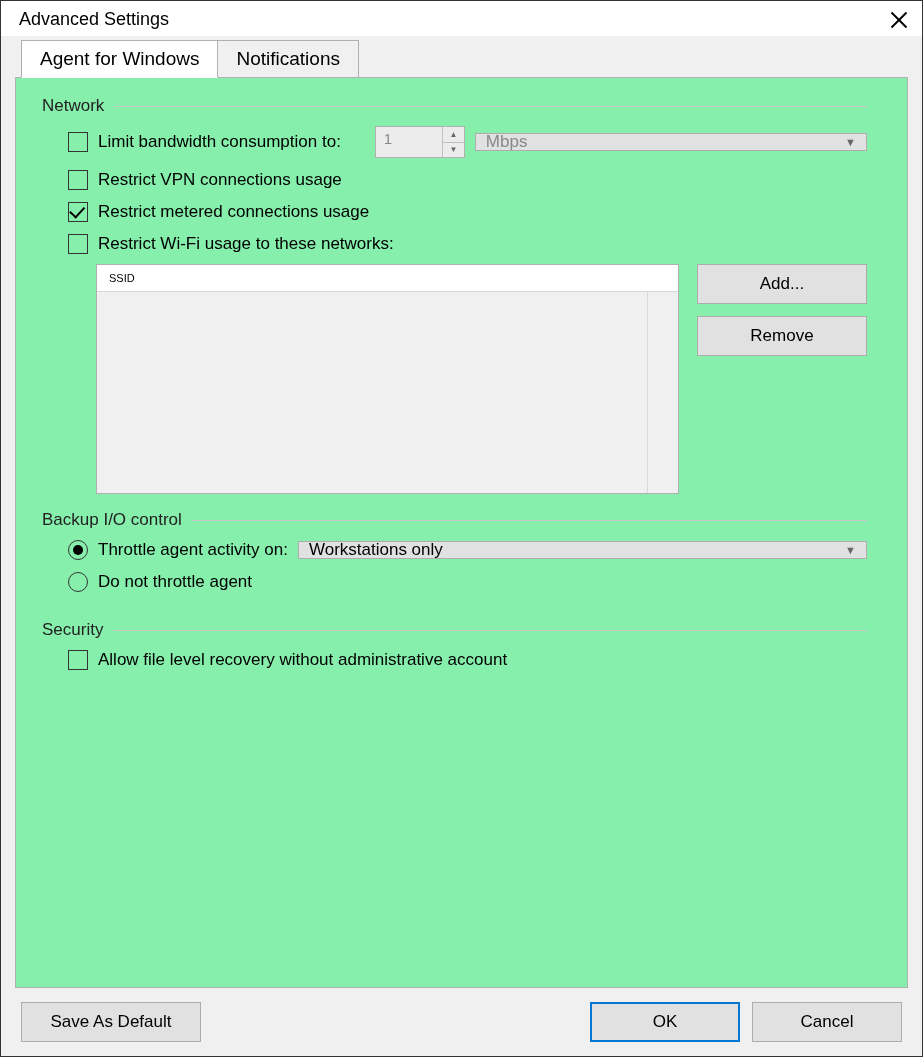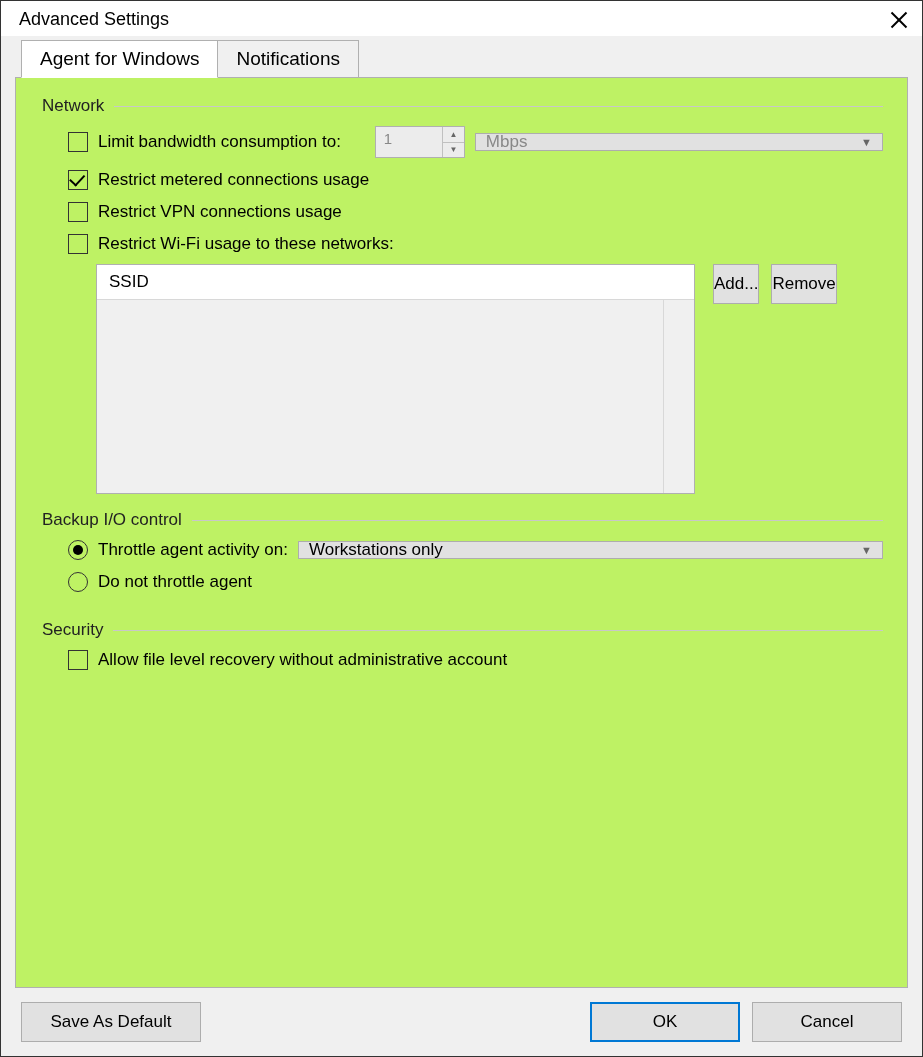--- a/index.html
+++ b/index.html
@@ -63,22 +63,22 @@
     border-bottom: 1px solid #fff;
     z-index: 2;
   }
   .tab.inactive {
     border-left: none;
     background: #f0f0f0;
   }
   .tab-panel {
     flex: 1;
     border: 1px solid #b0b0b0;
-    background: #bef264;
-    padding: 18px 24px 10px 24px;
+    background: #86efac;
+    padding: 18px 40px 10px 24px;
     position: relative;
   }
 
   fieldset {
     border: none;
     border-top: 1px solid #c8c8c8;
     margin: 0 0 16px 0;
     padding: 10px 0 0 0;
   }
   legend {
@@ -188,37 +188,37 @@
   .listbox {
     flex: 1;
     border: 1px solid #b0b0b0;
     height: 230px;
     display: flex;
     flex-direction: column;
   }
   .listbox .header {
     padding: 7px 12px;
     border-bottom: 1px solid #d8d8d8;
-    font-size: 17px;
+    font-size: 11px;
     background:#fff;
   }
   .listbox .body {
     flex:1;
     background:#f0f0f0;
     position:relative;
   }
   .listbox .body::after{
     content:"";
     position:absolute;
     right:30px;top:0;bottom:0;
     width:1px;background:#d8d8d8;
   }
   .side-buttons {
     width: 170px;
-    display:flex;gap:12px;
+    display:flex;flex-direction:column;gap:12px;
   }
   .btn {
     border:1px solid #adadad;
     background:#e1e1e1;
     height:40px;
     font-size:17px;
     display:flex;align-items:center;justify-content:center;
   }
   .btn.disabled{color:#000000;}
 
@@ -270,27 +270,27 @@
                 <div>▼</div>
               </span>
             </div>
             <div class="dropdown disabled" style="flex:1">
               <span>Mbps</span>
               <span class="chev">▼</span>
             </div>
           </div>
 
           <div class="row">
+            <span class="checkbox"></span>
+            <label class="text">Restrict VPN connections usage</label>
+          </div>
+
+          <div class="row">
             <span class="checkbox checked"></span>
             <label class="text">Restrict metered connections usage</label>
-          </div>
-
-          <div class="row">
-            <span class="checkbox"></span>
-            <label class="text">Restrict VPN connections usage</label>
           </div>
 
           <div class="row tight">
             <span class="checkbox"></span>
             <label class="text">Restrict Wi-Fi usage to these networks:</label>
           </div>
 
           <div class="listbox-wrap">
             <div class="listbox">
               <div class="header">SSID</div>

